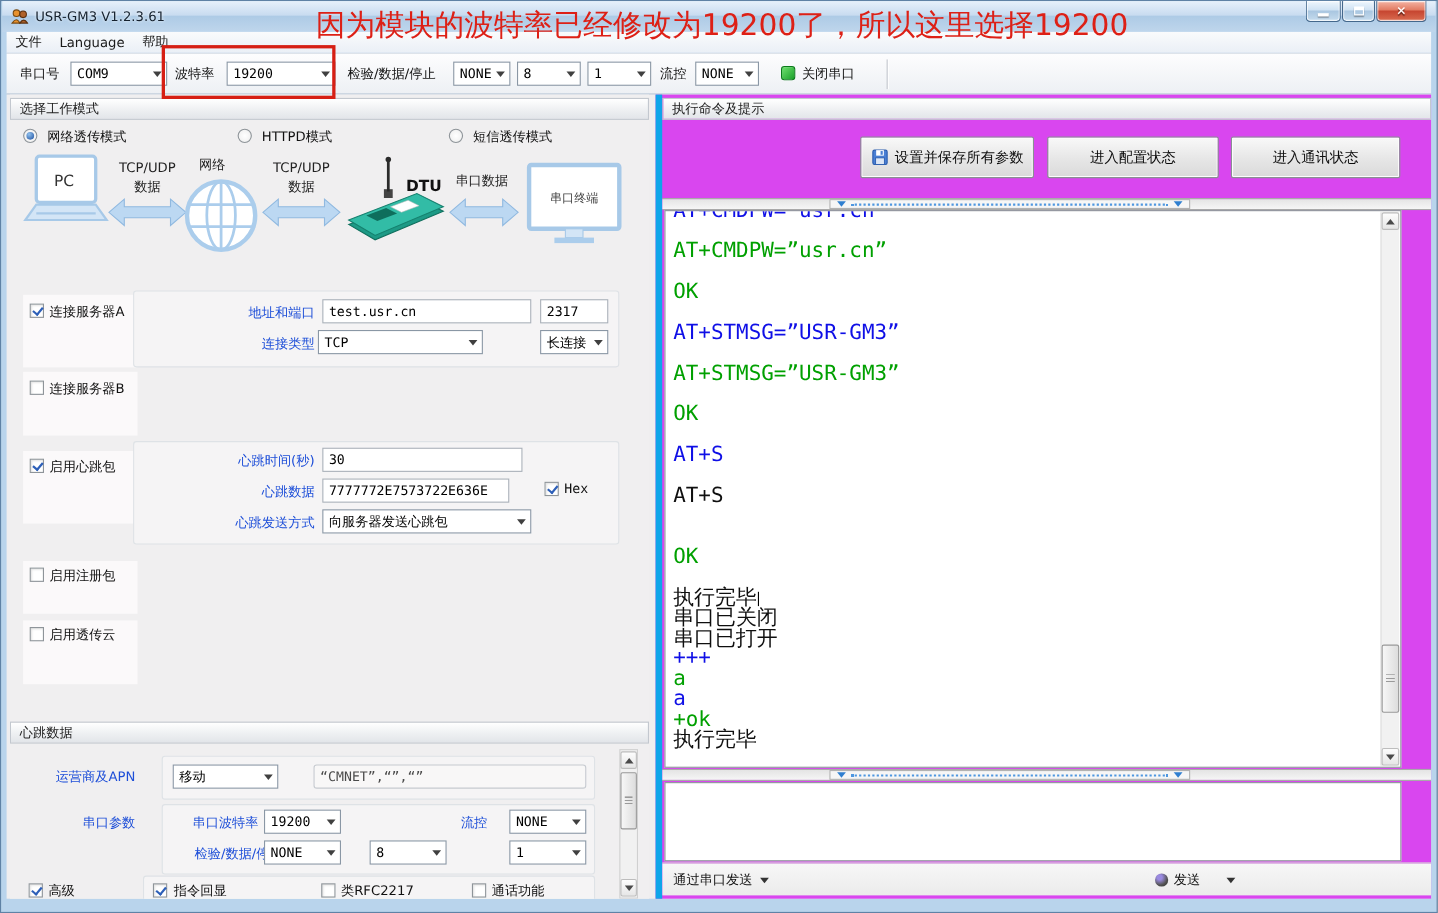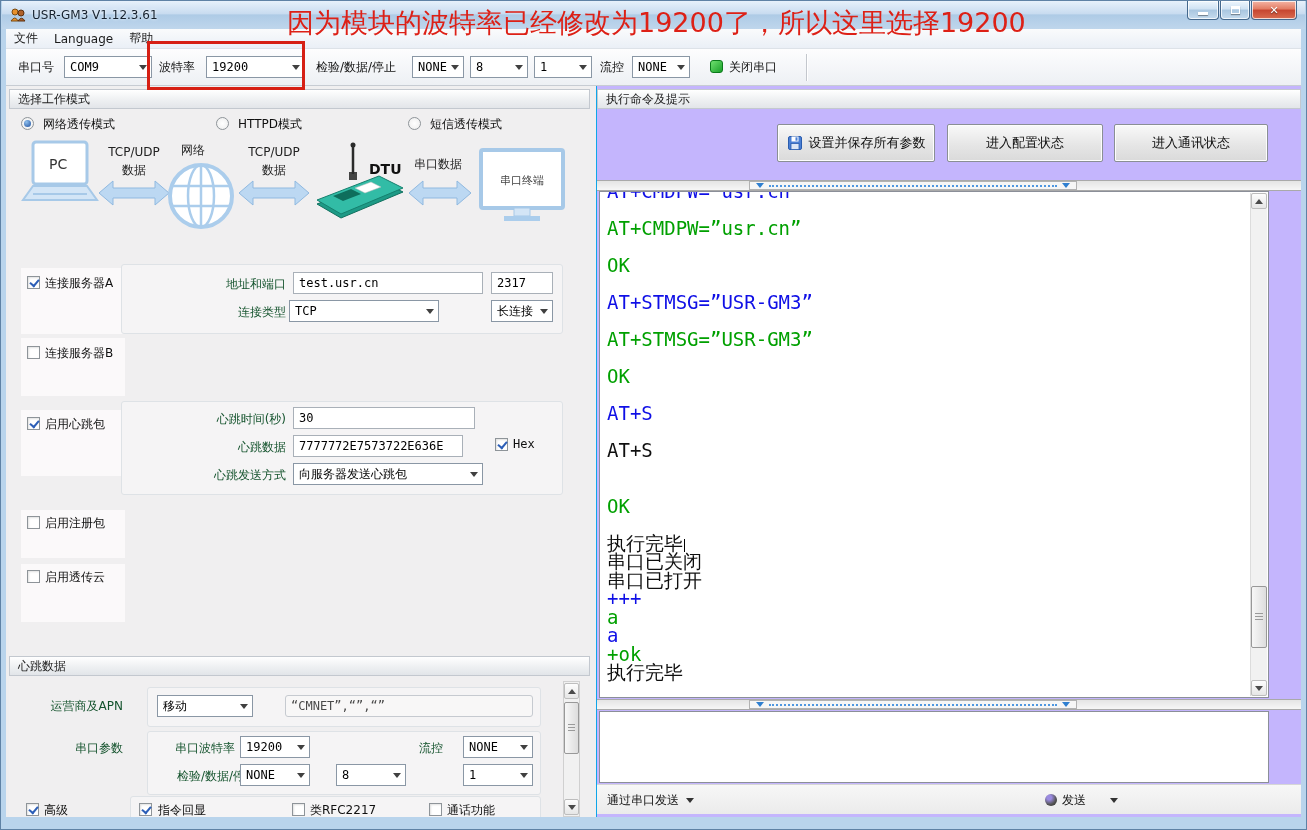--- a/index.html
+++ b/index.html
@@ -29,33 +29,33 @@
     overflow:hidden;white-space:nowrap;}
   .combo::after{content:'';position:absolute;right:4px;top:8px;width:0;height:0;
     border-left:4px solid transparent;border-right:4px solid transparent;border-top:5px solid #404040;}
   .inp{position:absolute;height:22px;background:#fff;border:1px solid #a9b0b8;display:flex;align-items:center;
     padding:0 5px;font-family:"DejaVu Sans Mono","DejaVu Sans",monospace;font-size:12px;color:#000;
     overflow:hidden;white-space:nowrap;}
   .inp.disabled{background:#f8f7f7;color:#4a4a4a;border-color:#c6cad0;border-radius:3px;}
   .client{position:absolute;left:5px;top:85px;right:5px;bottom:12px;background:#efeeef;}
   .panel{position:absolute;top:0;bottom:0;overflow:hidden;}
   .left-panel{left:3px;width:581px;background:#f0eff0;}
-  .right-panel{left:590px;right:0;background:#c4b5fd;border-left:1px solid #0ea5e9;}
+  .right-panel{left:590px;right:0;background:#d946ef;border-left:6px solid #0ea5e9;}
   .hdr{position:absolute;left:0;right:0;height:20px;background:linear-gradient(#ffffff,#eef0f2 55%,#e2e5e9);
     border:1px solid #c3c8cf;display:flex;align-items:center;padding-left:8px;font-size:12px;color:#1d1d1d;}
   .radio{position:absolute;width:13px;height:13px;border:1px solid #8e9499;border-radius:50%;
     background:radial-gradient(#ffffff,#ececec);}
   .radio.on::after{content:'';position:absolute;left:2px;top:2px;width:7px;height:7px;border-radius:50%;
     background:radial-gradient(circle at 35% 30%,#8fc0ee,#1e4f9e);}
   .cb{position:absolute;width:13px;height:13px;border:1px solid #8e9499;background:#fff;
     box-shadow:inset 1px 1px 2px rgba(0,0,0,.12);}
   .cb.on::after{content:'';position:absolute;left:2px;top:2px;width:7px;height:4px;
     border-left:2px solid #2d5fb8;border-bottom:2px solid #2d5fb8;transform:rotate(-50deg);}
   .flbl{position:absolute;font-size:12px;color:#101010;white-space:nowrap;}
-  .rlbl{position:absolute;font-size:12px;color:#14532d;text-align:right;white-space:nowrap;}
+  .rlbl{position:absolute;font-size:12px;color:#1d4ed8;text-align:right;white-space:nowrap;}
   .grp{position:absolute;border:1px solid #dee2e6;background:#f5f4f5;border-radius:3px;}
   .strip{position:absolute;background:#fbf9fa;}
   .cmdbtn{position:absolute;height:38px;border:1px solid #8a8f94;border-radius:2px;
     background:linear-gradient(#f9f9f9,#e6e6e6 55%,#dadada);box-shadow:inset 0 0 0 1px #fdfdfd;
     display:flex;align-items:center;justify-content:center;gap:6px;font-size:13px;color:#0d0d0d;}
   .split{position:absolute;left:0;right:0;height:11px;background:linear-gradient(#e4e4e4,#f6f6f6);
     border-top:1px solid #a9a9a9;border-bottom:1px solid #a9a9a9;}
   .split-handle{position:absolute;top:0;bottom:0;background:#f6f6f6;border:1px solid #b2b2b2;
     display:flex;align-items:center;padding:0 6px;gap:5px;}
   .split-dots{flex:1;border-top:2px dotted #4f97e0;margin-top:1px;}
@@ -93,21 +93,21 @@
 
   <div class="titlebar">
     <span class="app-icon">
       <svg width="16" height="16" viewBox="0 0 16 16">
         <circle cx="5" cy="5" r="3" fill="#e8912d" stroke="#7a4a10"></circle>
         <circle cx="11" cy="6" r="3" fill="#b0622a" stroke="#5c300e"></circle>
         <path d="M1 14 q4 -6 7 0 Z" fill="#e8912d" stroke="#7a4a10"></path>
         <path d="M8 14 q3.5 -5.5 7 0 Z" fill="#b0622a" stroke="#5c300e"></path>
       </svg>
     </span>
-    <span class="title-text">USR-GM3 V1.12.3.61</span>
+    <span class="title-text">USR-GM3 V1.2.3.61</span>
     <span class="winbtns">
       <span class="winbtn" style="width:32px">
           <span class="glyph-min"></span>
         </span>
       <span class="winbtn" style="width:30px">
           <span class="glyph-max"></span>
         </span>
       <span class="winbtn close" style="width:46px">
           <span class="glyph-close">✕</span>
         </span>

